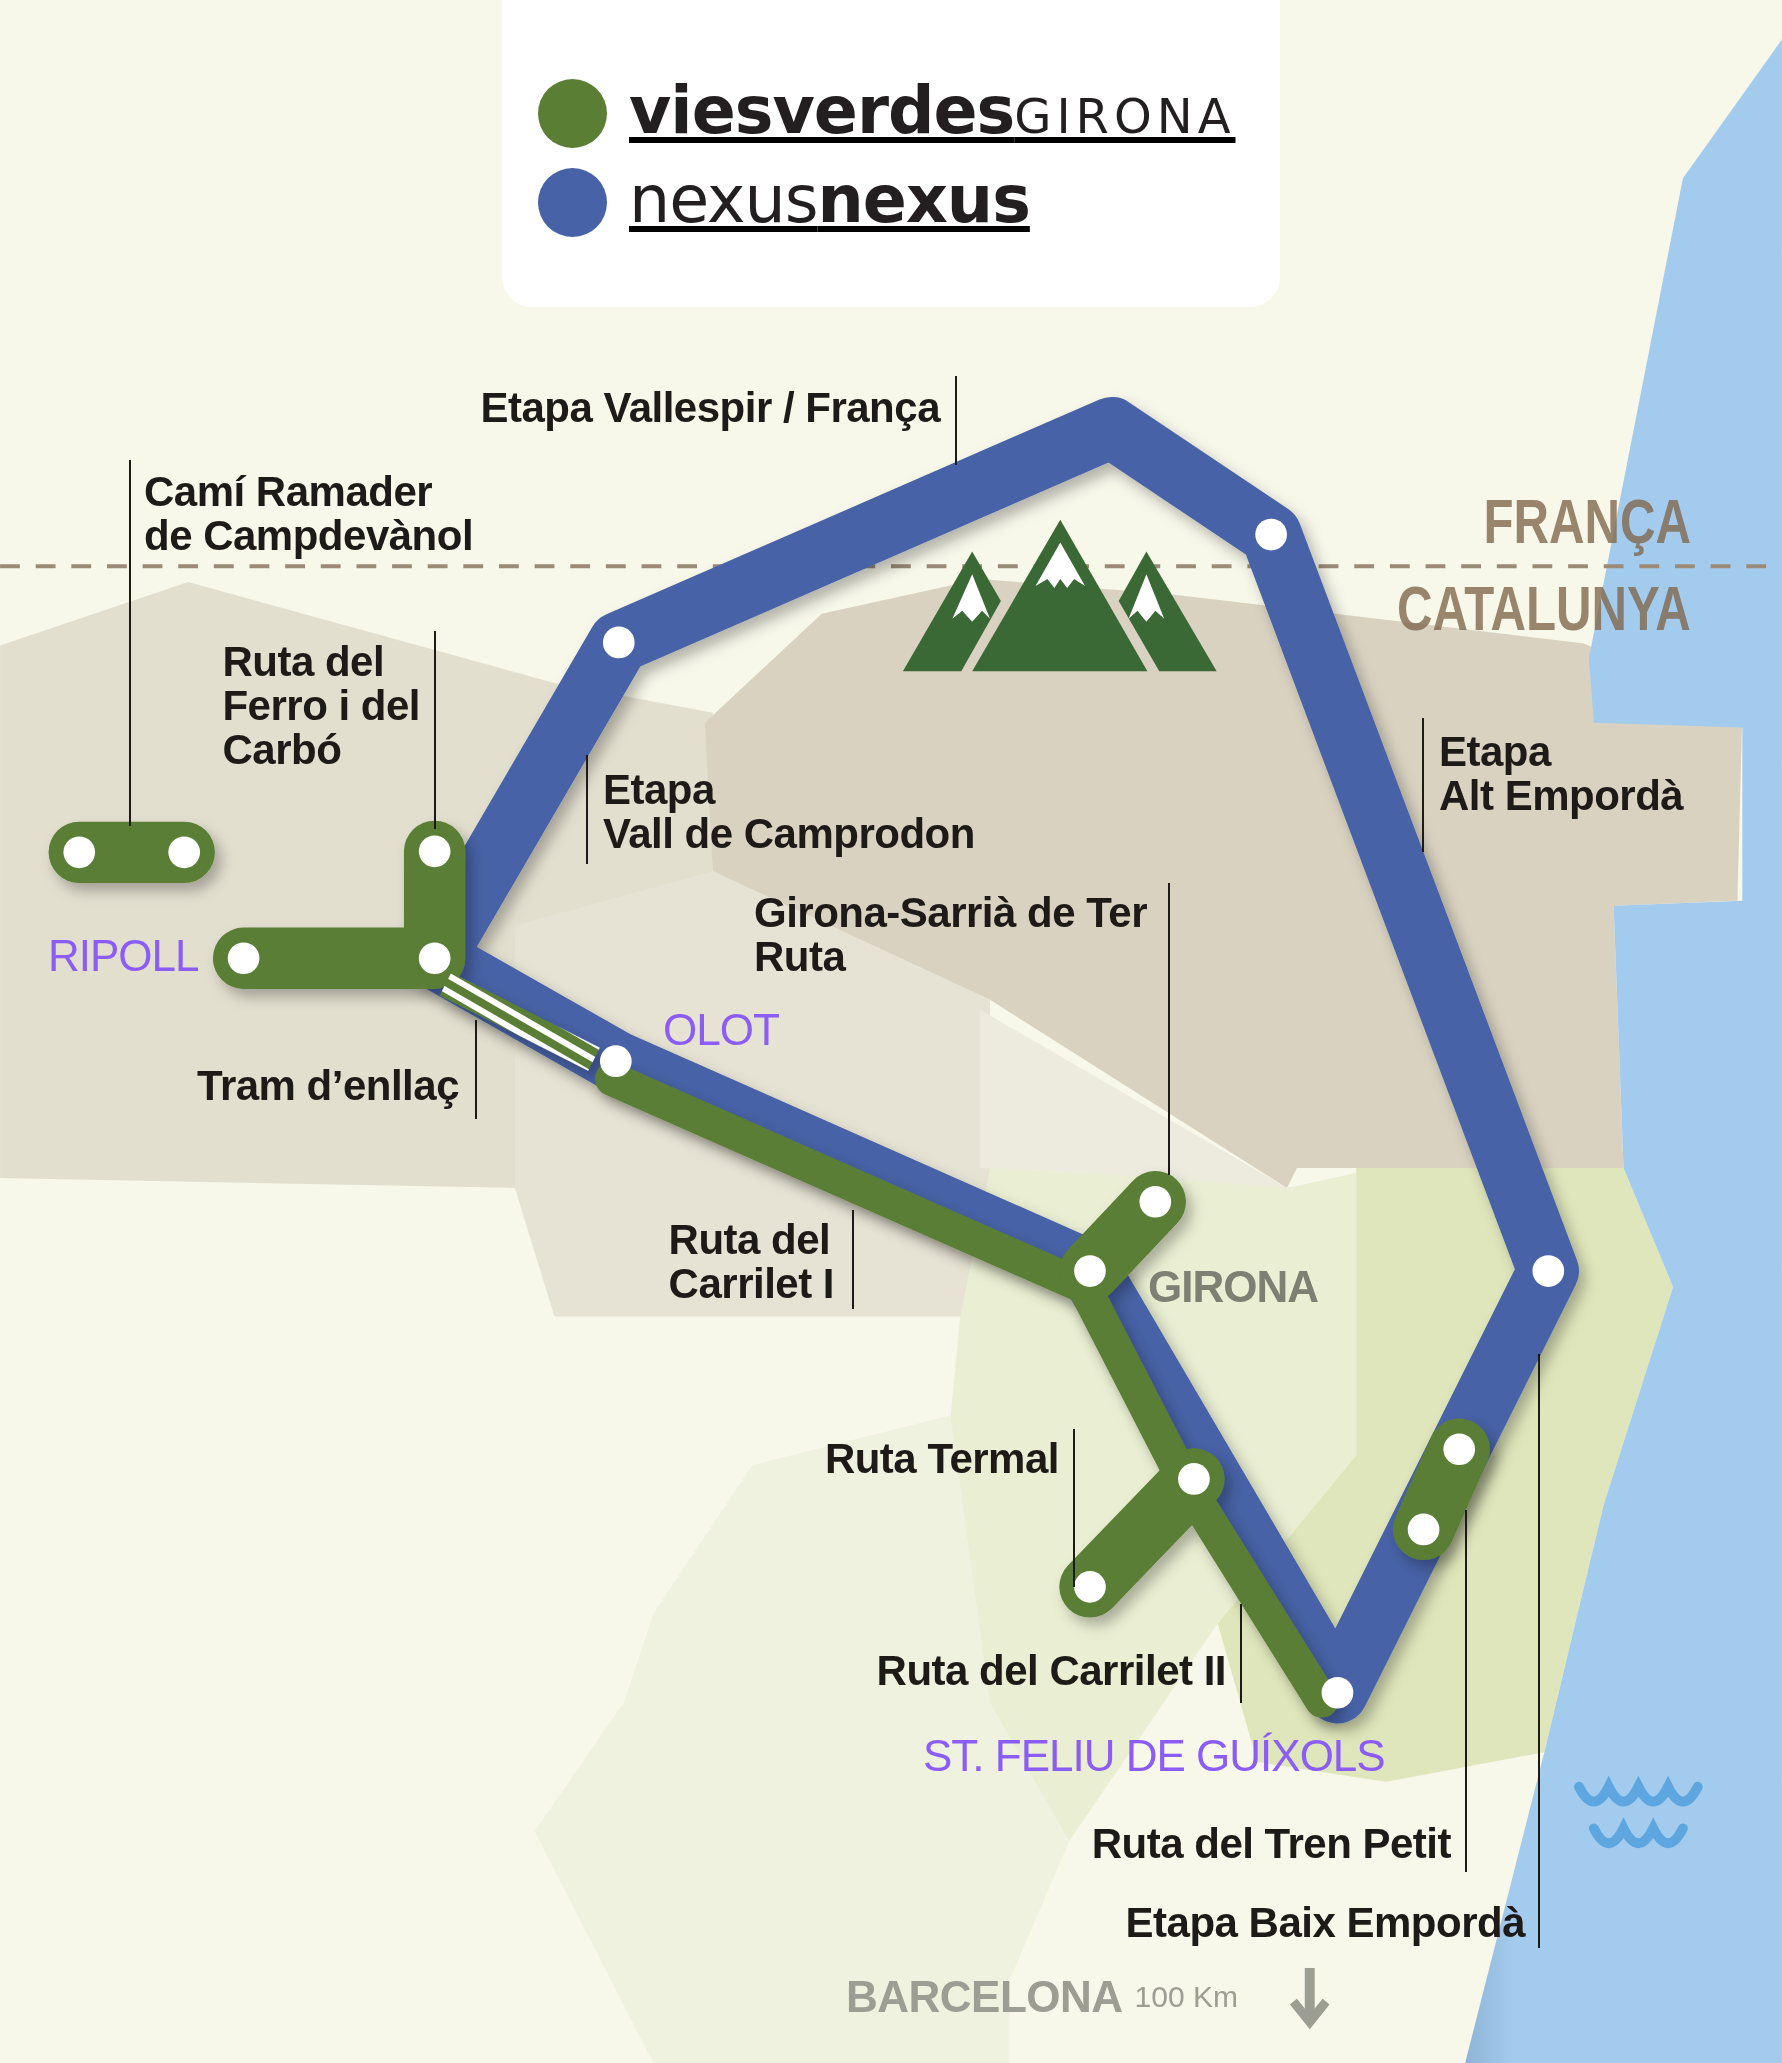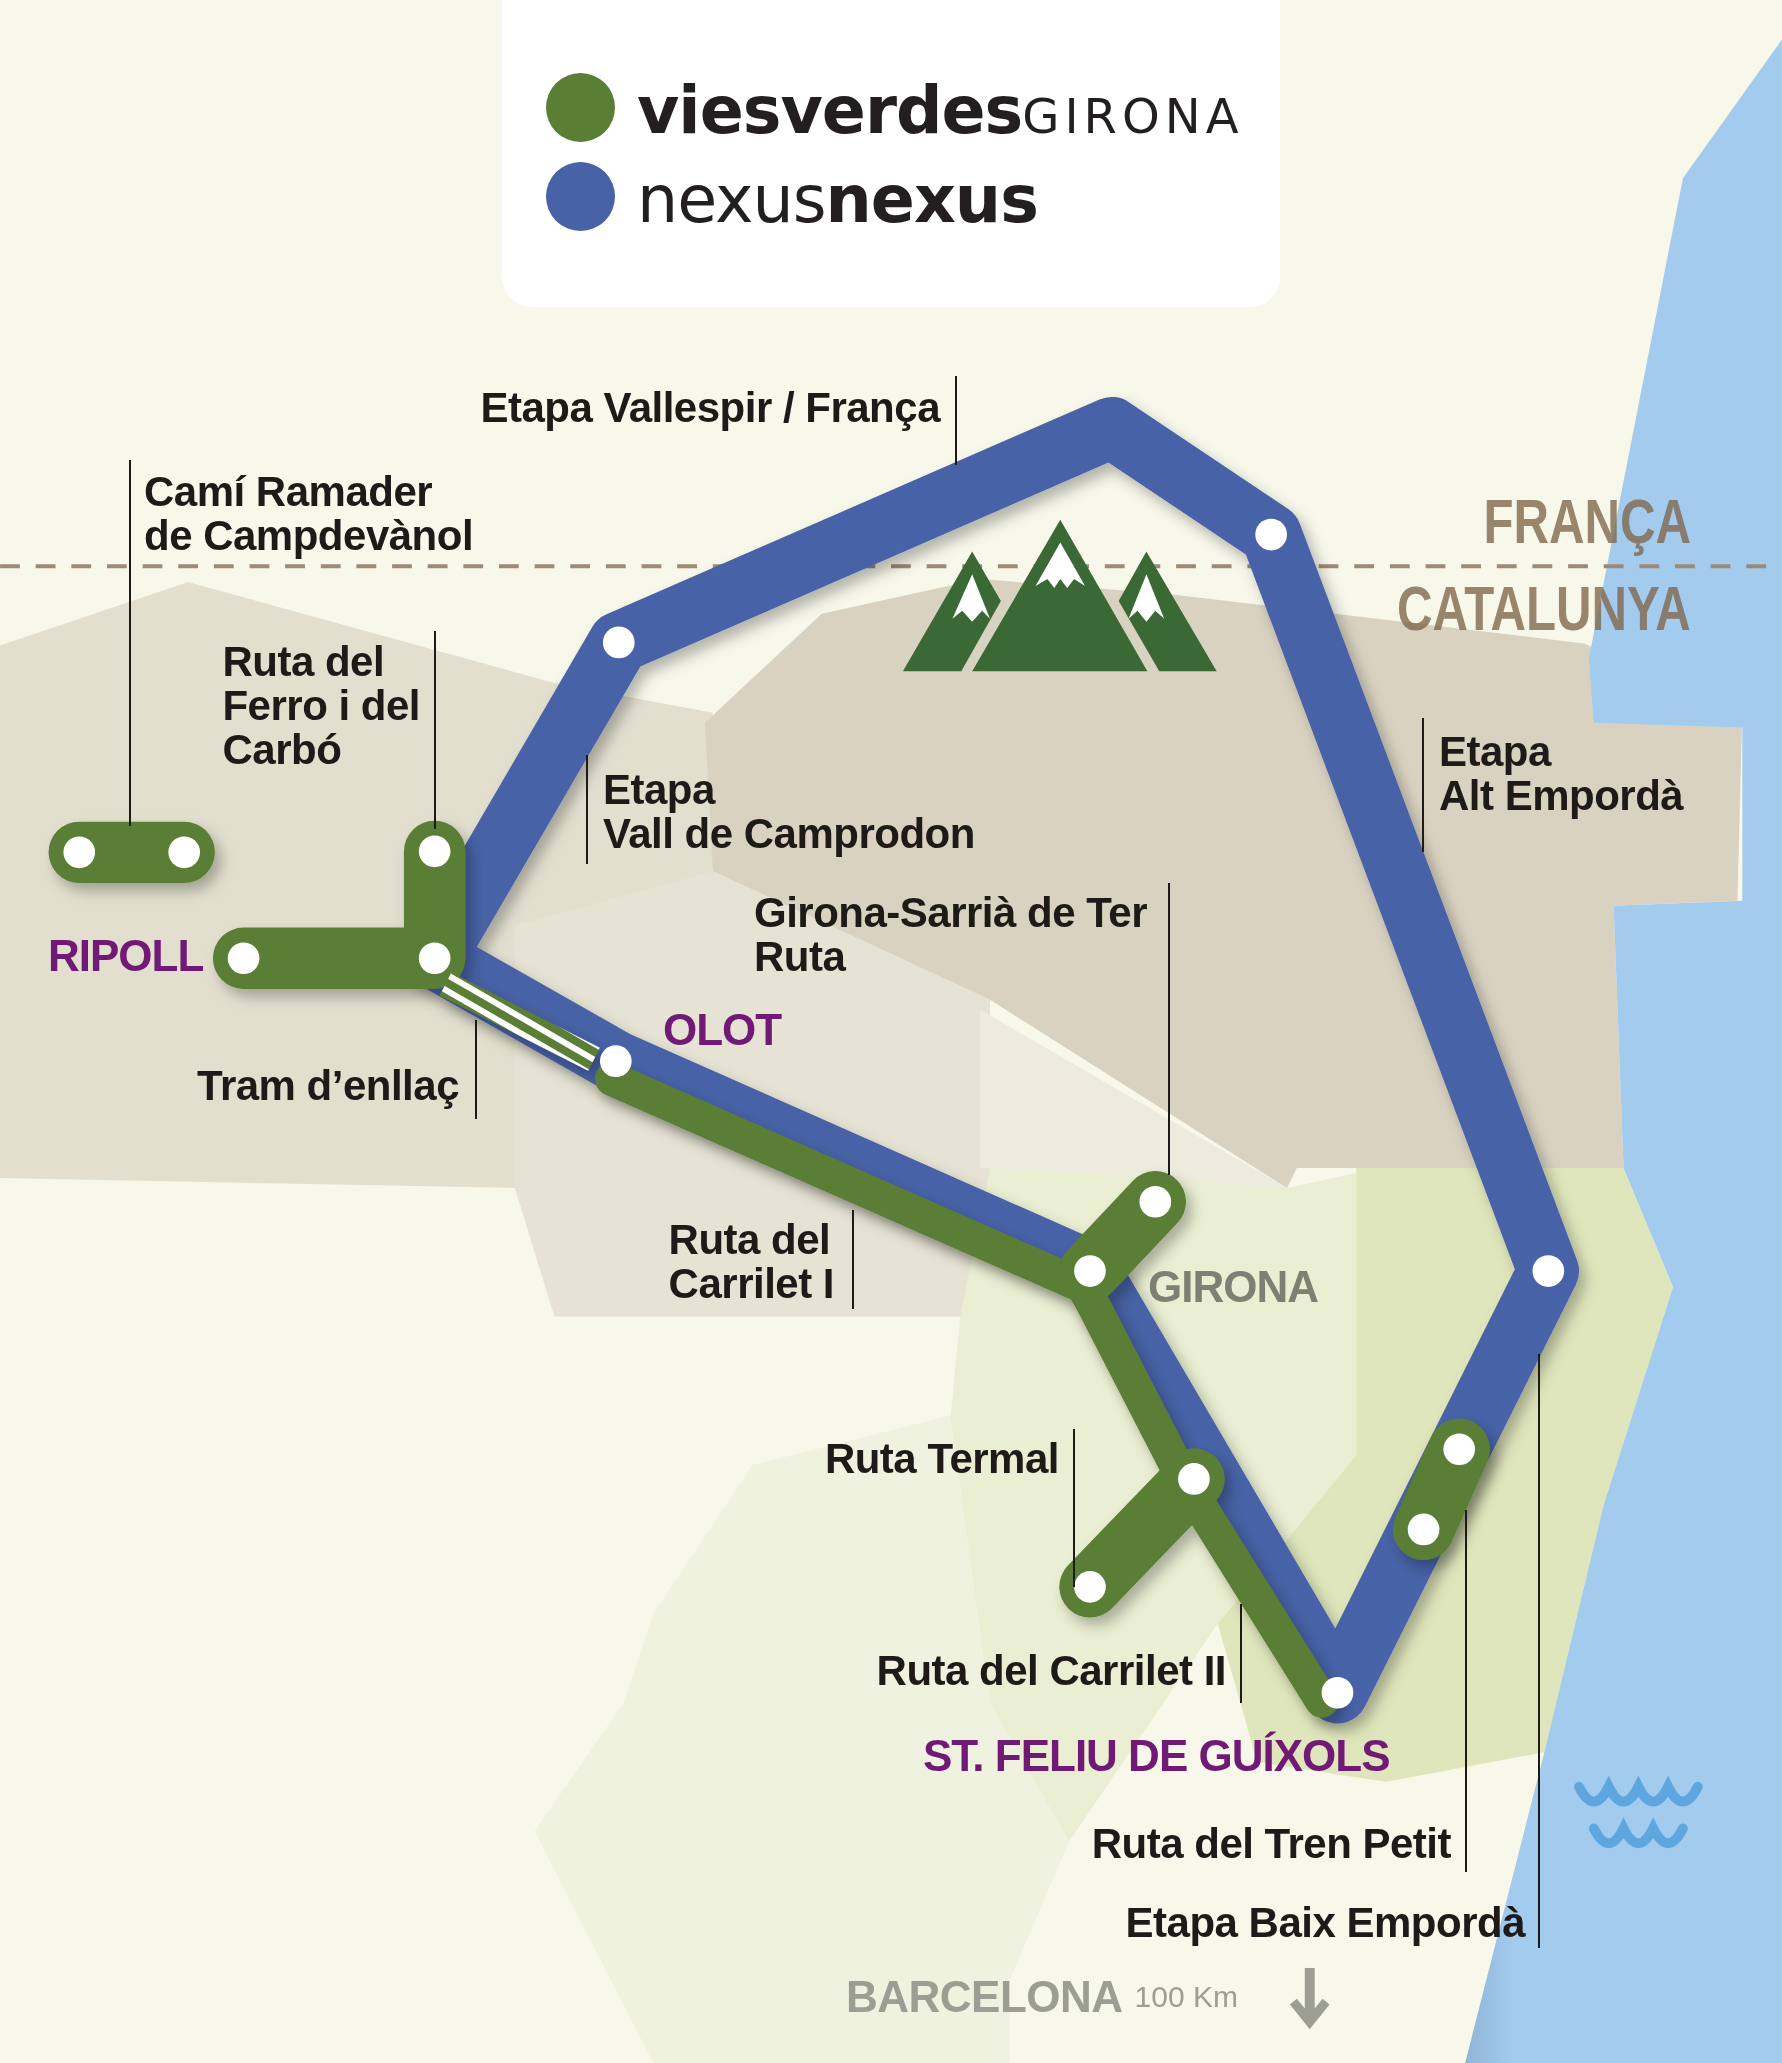--- a/index.html
+++ b/index.html
@@ -1,25 +1,25 @@
 <!DOCTYPE html>
 <html><head>
 <meta charset="utf-8">
 <style>
   html, body { margin: 0; padding: 0; background: #f7f7ea; }
   #map { position: relative; width: 1782px; height: 2063px; overflow: hidden; background: #f7f7ea; font-family: "Liberation Sans", sans-serif; }
   #map svg.bg { position: absolute; left: 0; top: 0; }
   .lbl { position: absolute; font-family: "Liberation Sans", sans-serif; font-weight: 700; color: #1e1a18; font-size: 42px; line-height: 44px; white-space: nowrap; letter-spacing: -0.5px; }
   .lbl.right { text-align: left; }
   .leader { position: absolute; width: 2px; background: #1e1a18; }
-  .town { position: absolute; font-family: "Liberation Sans", sans-serif; color: #701a75; font-size: 44px; font-weight: 700; letter-spacing: -1px; white-space: nowrap; }
+  .town { position: absolute; font-family: "Liberation Sans", sans-serif; color: #8b5cf6; font-size: 44px; font-weight: 400; letter-spacing: -1px; white-space: nowrap; }
   .town.bold { font-weight: 700; color: #7d8072; }
   .country { position: absolute; font-family: "Liberation Sans", sans-serif; font-weight: 700; font-size: 63px; color: rgba(128,104,76,0.8); transform: scaleX(0.78); transform-origin: right center; white-space: nowrap; }
   .logo-box { position: absolute; left: 502px; top: -20px; width: 778px; height: 327px; background: #ffffff; border-radius: 0 0 30px 30px; }
-  .logo-row { position: absolute; left: 44px; display: flex; align-items: flex-start; }
+  .logo-row { position: absolute; left: 36px; display: flex; align-items: flex-end; text-decoration: underline; }
   .logo-dot { width: 69px; height: 69px; border-radius: 50%; margin-right: 22px; }
   .logo-text { font-family: "DejaVu Sans", sans-serif; font-size: 65px; color: #231f20; letter-spacing: -1px; }
   .logo-text b { font-weight: 700; }
   .logo-sub { font-family: "DejaVu Sans", sans-serif; font-size: 48px; letter-spacing: 5px; color: #231f20; font-weight: 400; }
   .barcelona { position: absolute; left: 846px; top: 1972px; display: flex; align-items: center; color: #9c9e93; }
   .barcelona .city { font-weight: 700; font-size: 44px; letter-spacing: -0.5px; }
   .barcelona .dist { font-size: 30px; margin-left: 12px; }
 </style>
 </head>
 <body>

